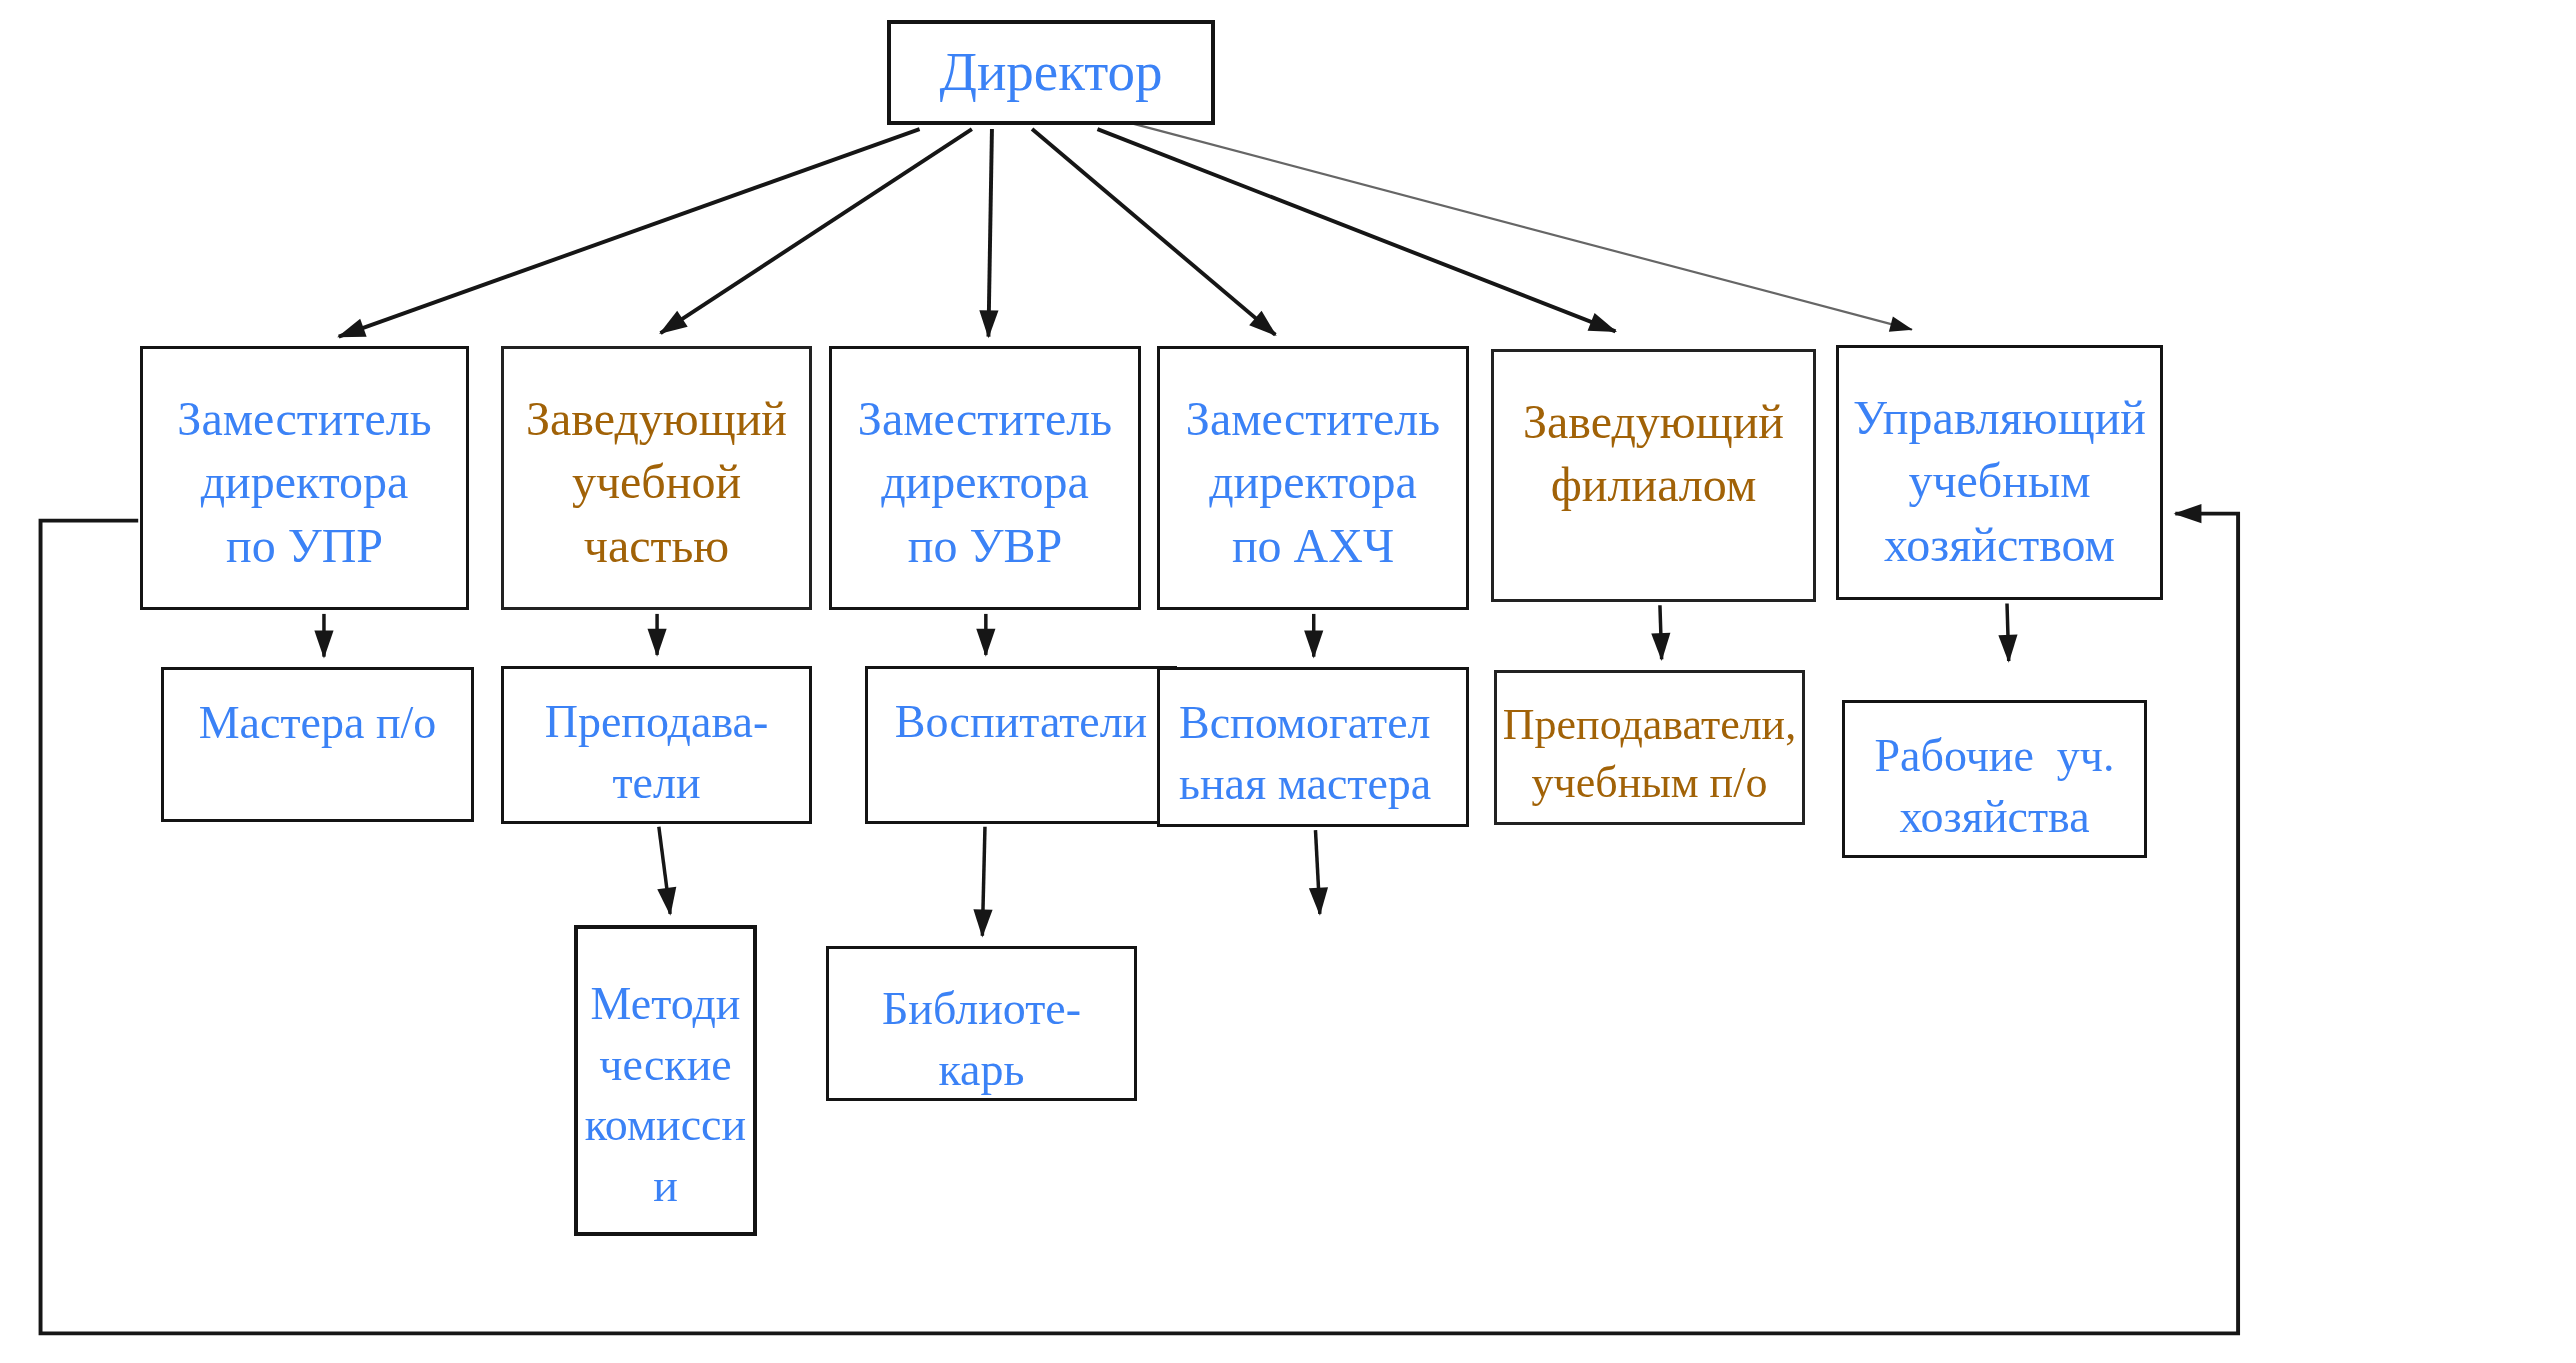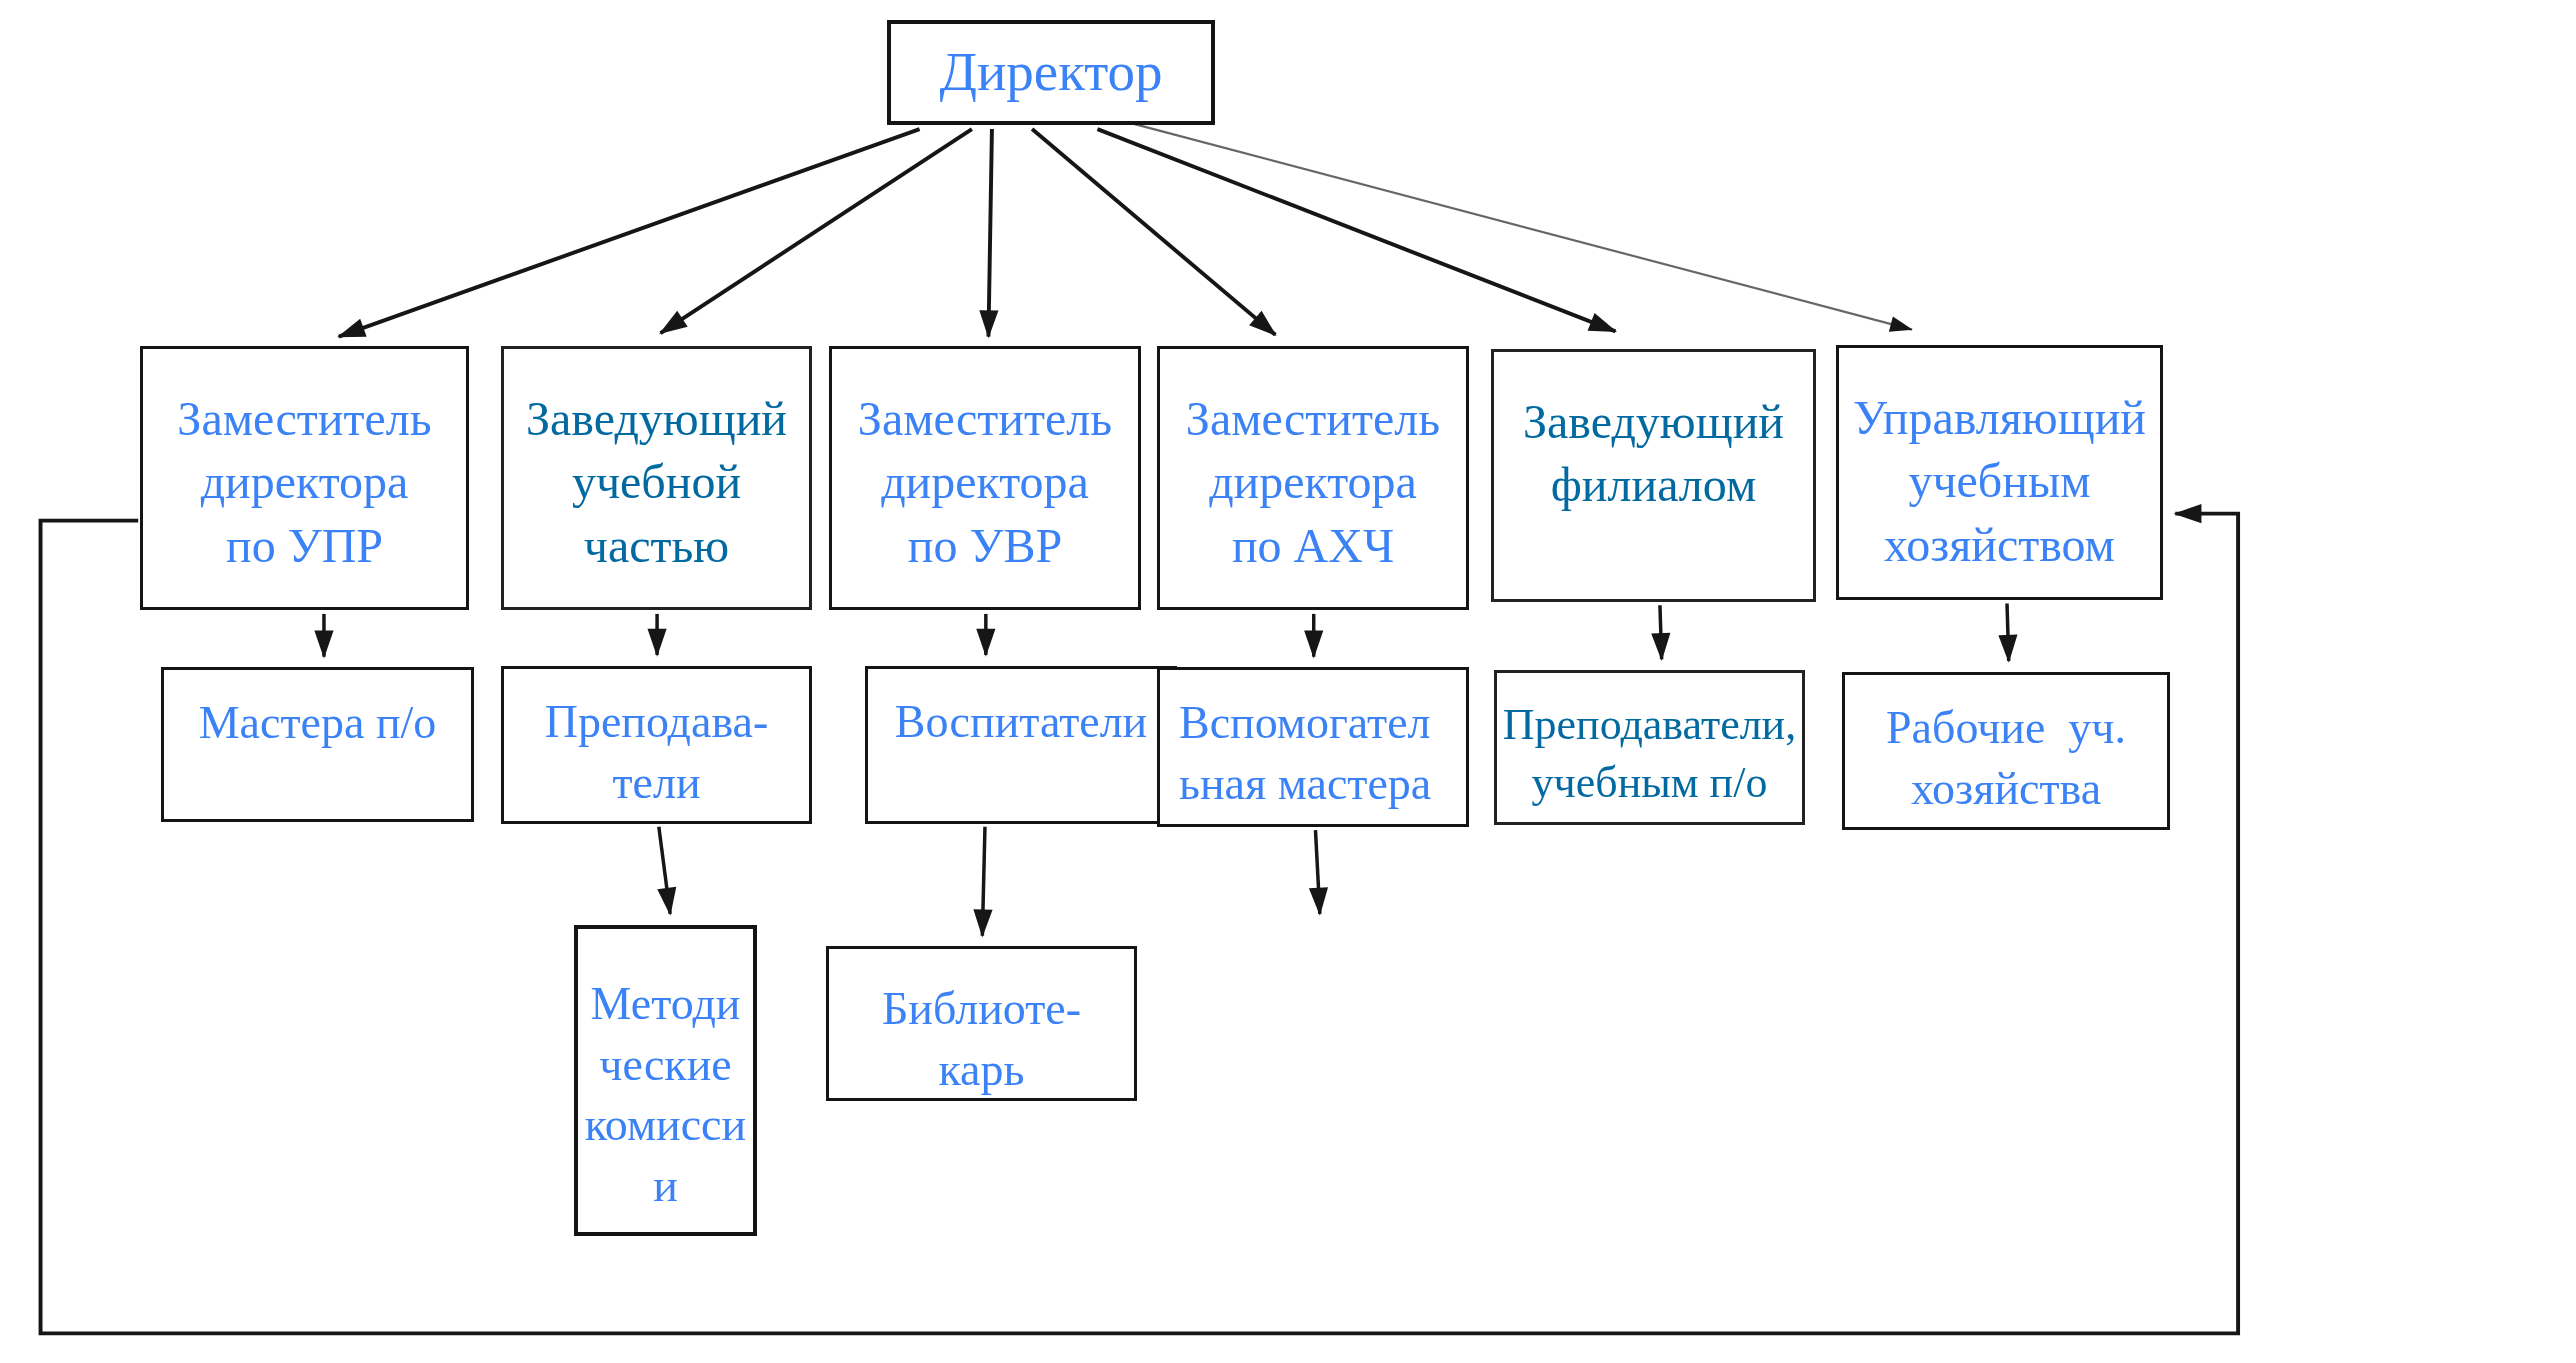--- a/index.html
+++ b/index.html
@@ -35,21 +35,21 @@
   .director {
     border-width: 4.4px;
     font-size: 55px;
     display: flex;
     align-items: center;
     justify-content: center;
   }
   .lvl2 { font-size: 48px; padding-top: 38px; }
   .lvl3 { font-size: 46px; padding-top: 23px; text-align: center; }
   .lvl4 { font-size: 46px; }
-  .soft { color: #0369a1; border-color: #222222; }
+  .soft { color: #a16207; border-color: #222222; }
   .pad-lg { padding-top: 45px; }
   .pad-md { padding-top: 30px; }
   .tight { font-size: 44px; }
 </style>
 </head>
 <body>
 
 <div class="stage">
 
   <svg class="edges-svg" viewBox="0 0 2953 1563" xmlns="http://www.w3.org/2000/svg">
@@ -120,21 +120,21 @@
 тели</div>
 
   <div class="node lvl3" style="left:829px; top:666px; width:312px; height:158px;margin-left:36px;">Воспитатели</div>
 
   <div class="node lvl3" style="left:1157px; top:667px; width:312px; height:160px; text-align:left; padding-left:19px;">Вспомогател
 ьная мастера</div>
 
   <div class="node lvl3 soft tight" style="left:1494px; top:670px; width:311px; height:155px;">Преподаватели,
 учебным п/о</div>
 
-  <div class="node lvl3" style="left:1842px; top:672px; width:328px; height:158px;">Рабочие  уч.
+  <div class="node lvl3" style="left:1842px; top:700px; width:305px; height:158px;">Рабочие  уч.
 хозяйства</div>
 
   <div class="node lvl4 pad-lg" style="left:574px; top:925px; width:183px; height:311px; border-width:4.4px;">Методи
 ческие
 комисси
 и</div>
 
   <div class="node lvl4 pad-md" style="left:826px; top:946px; width:311px; height:155px;">Библиоте-
 карь</div>
 

